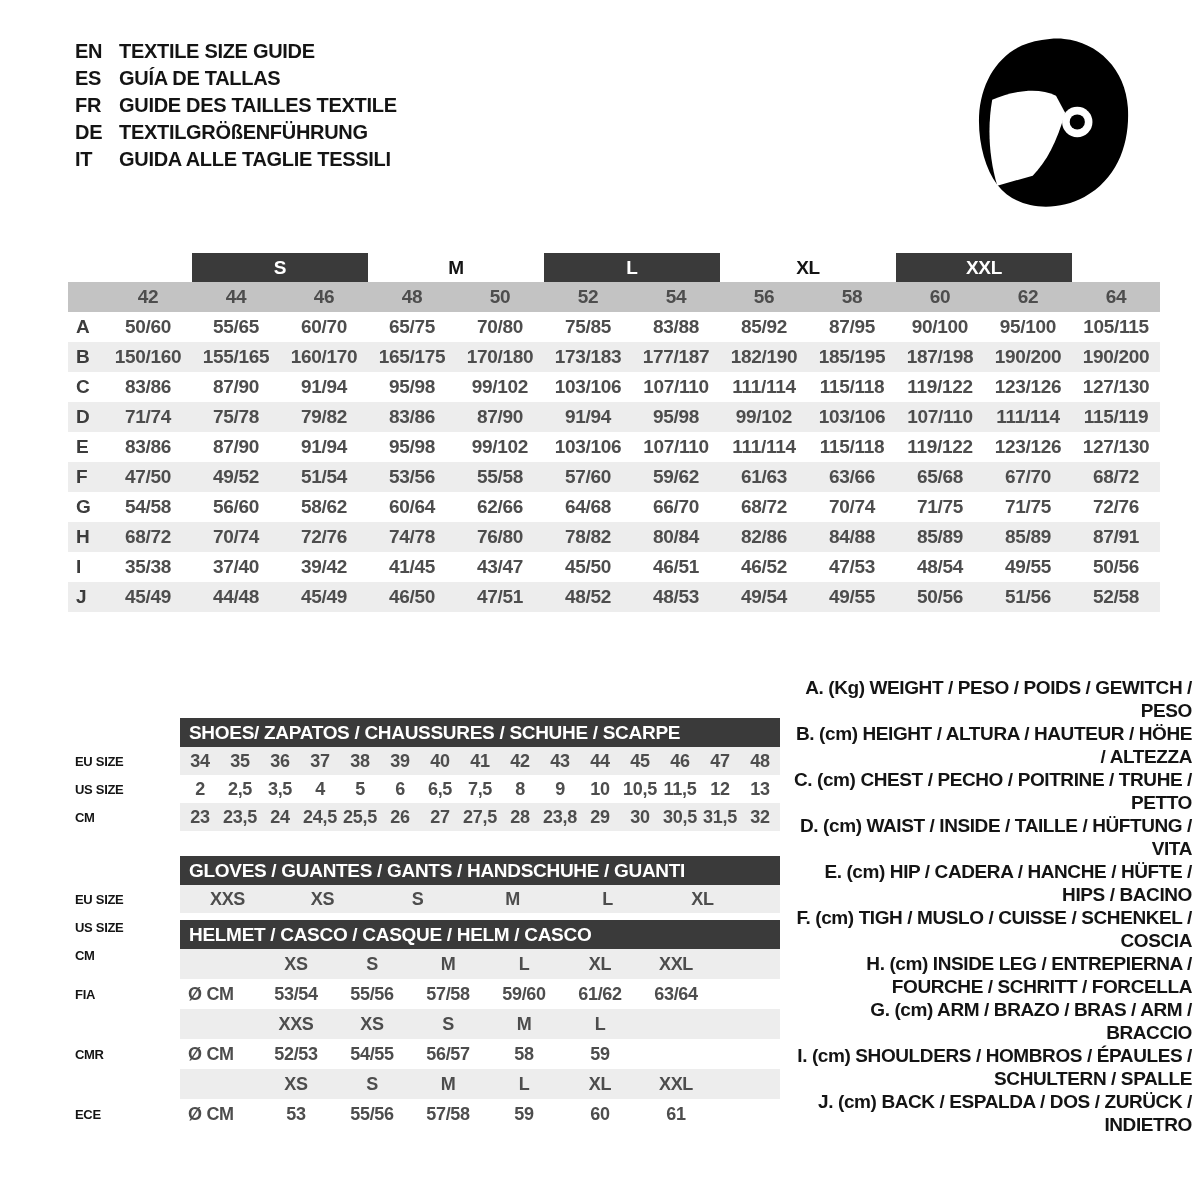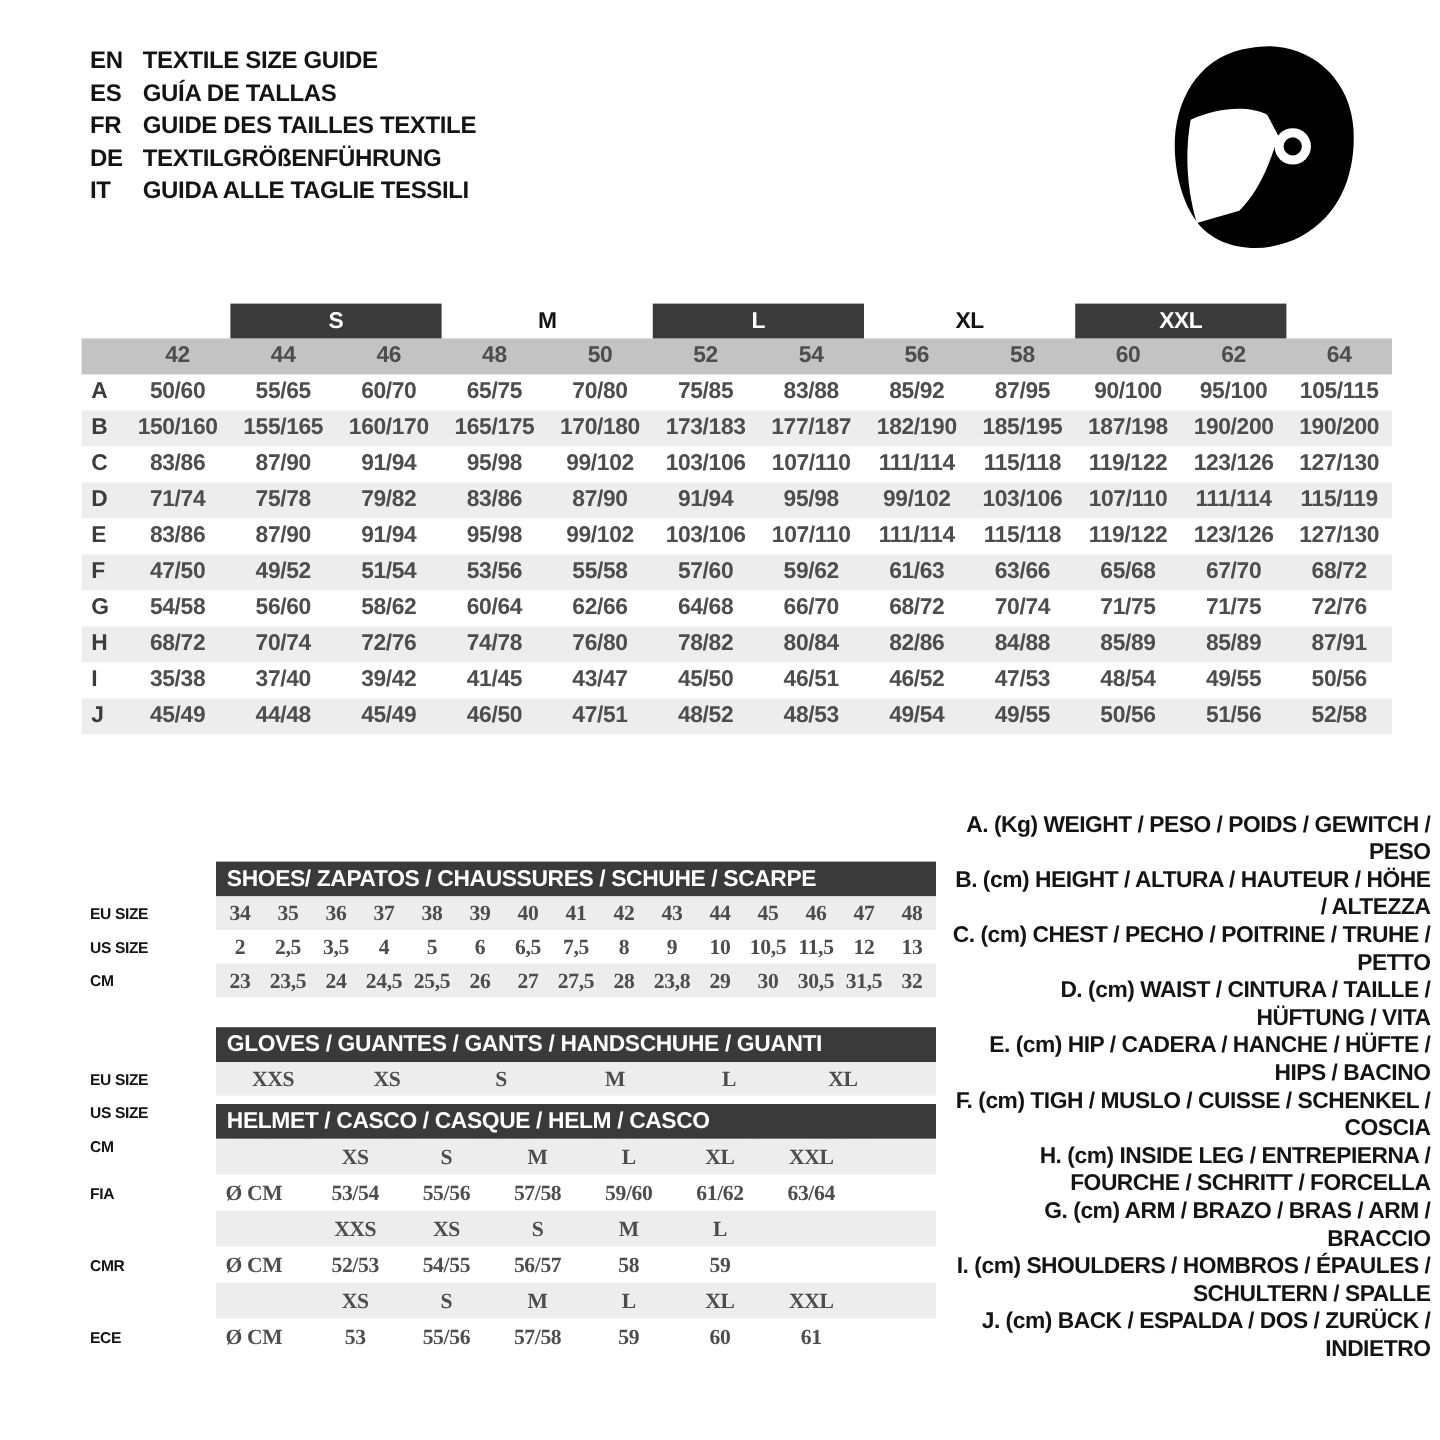--- a/index.html
+++ b/index.html
@@ -38,21 +38,21 @@
   
   .section{position:absolute;left:68px;width:712px;}
   .sec-shoes{top:678px;margin-top:40px;} .sec-gloves{top:856px;} .sec-helmet{top:920px;}
   .sec-title{margin-left:112px;width:600px;box-sizing:border-box;height:29px;background:var(--bar);
     color:#fff;font-size:19px;display:flex;align-items:center;padding-left:9px;}
   .sec-row{display:flex;height:28px;}
   .sec-helmet .sec-row{height:30px;}
   .sec-label{width:112px;box-sizing:border-box;display:flex;align-items:center;padding-left:7px;
     font-size:13px;color:var(--label-text);white-space:nowrap;}
   .sec-body{width:600px;box-sizing:border-box;display:grid;align-items:stretch;
-    color:var(--value-text);font-size:18px;font-family:Liberation Serif, serif;}
+    color:var(--value-text);font-size:18px;}
   .sec-rows > .sec-row:nth-child(odd) .sec-body{background:var(--stripe);}
   .body-shoes{grid-template-columns:repeat(15,1fr);}
   .body-gloves{grid-template-columns:repeat(6,95px) 1fr;}
   .body-helmet{grid-template-columns:78px repeat(6,76px) 1fr;}
   .dia{display:flex;align-items:center;padding-left:8px;white-space:nowrap;}
   
   .legend{position:absolute;left:792px;top:676px;width:400px;font-size:19px;line-height:23px;
     color:var(--label-text);letter-spacing:-0.4px;text-align:right;}
 </style>
 </head>
@@ -742,21 +742,21 @@
 </div>
 
 <div class="legend">
 
     <div class="legend-item">A. (Kg) WEIGHT / PESO / POIDS / GEWITCH / PESO</div>
 
     <div class="legend-item">B. (cm) HEIGHT / ALTURA / HAUTEUR / HÖHE / ALTEZZA</div>
 
     <div class="legend-item">C. (cm) CHEST / PECHO / POITRINE / TRUHE / PETTO</div>
 
-    <div class="legend-item">D. (cm) WAIST / CINTURA / TAILLE / HÜFTUNG / VITA</div>
+    <div class="legend-item">D. (cm) WAIST / INSIDE / TAILLE / HÜFTUNG / VITA</div>
 
     <div class="legend-item">E. (cm) HIP / CADERA / HANCHE / HÜFTE / HIPS / BACINO</div>
 
     <div class="legend-item">F. (cm) TIGH / MUSLO / CUISSE / SCHENKEL / COSCIA</div>
 
     <div class="legend-item">H. (cm) INSIDE LEG / ENTREPIERNA / FOURCHE / SCHRITT / FORCELLA</div>
 
     <div class="legend-item">G. (cm) ARM / BRAZO / BRAS / ARM / BRACCIO</div>
 
     <div class="legend-item">I. (cm) SHOULDERS / HOMBROS / ÉPAULES / SCHULTERN / SPALLE</div>

